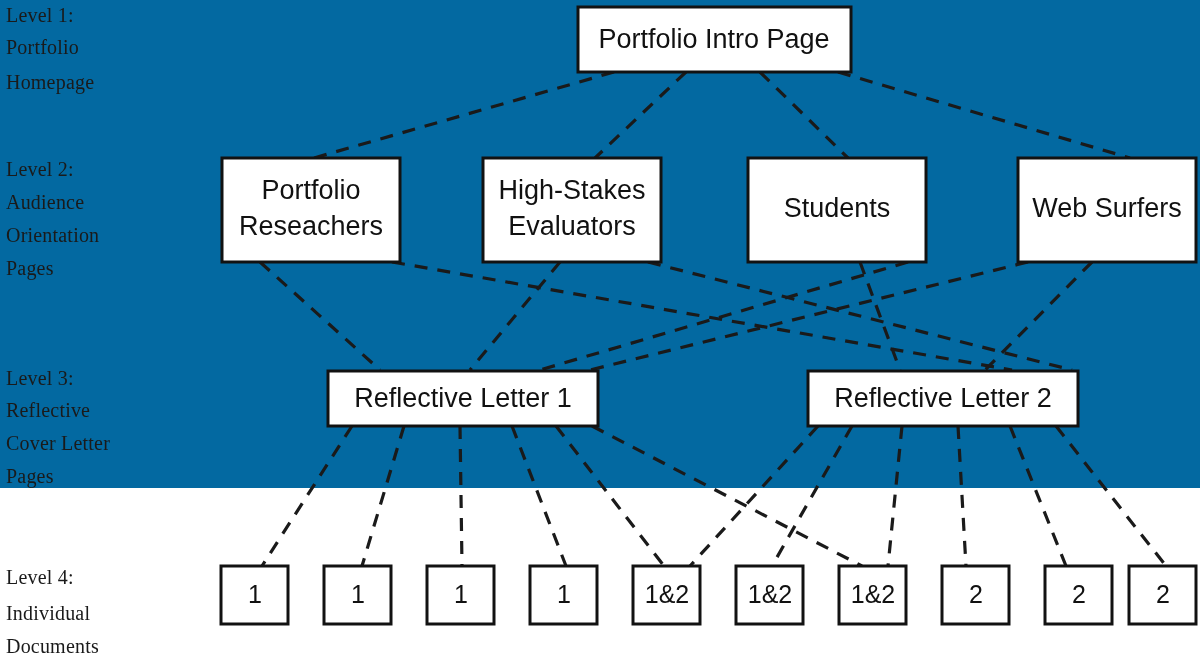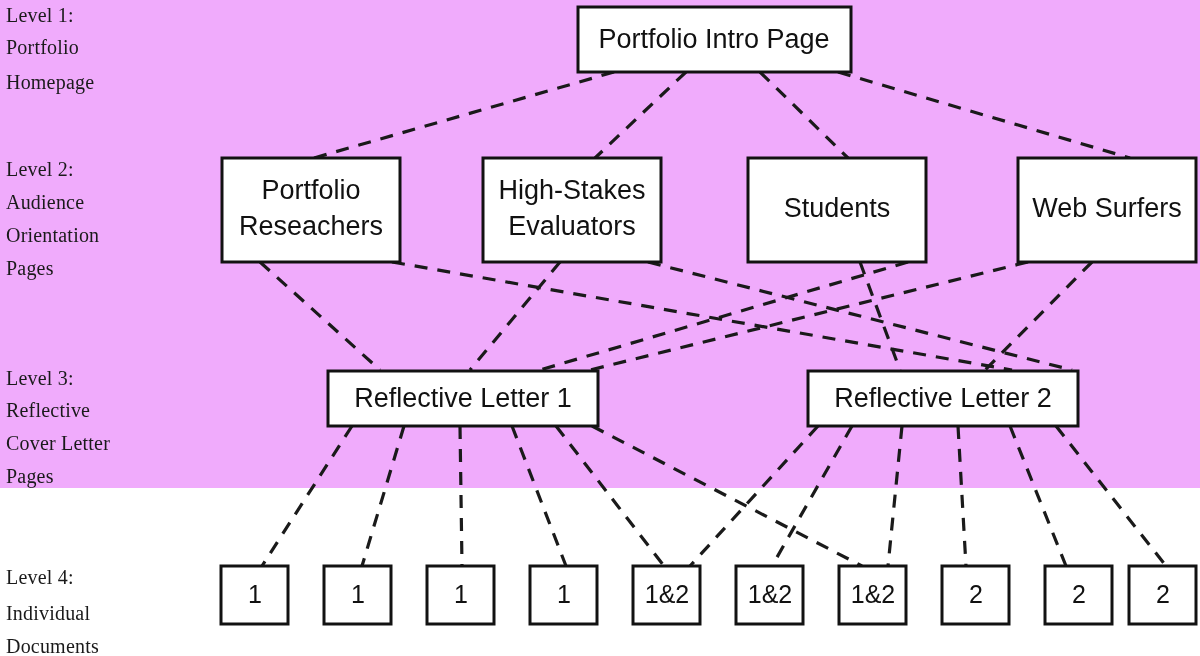--- a/index.html
+++ b/index.html
@@ -10,21 +10,21 @@
   body {
     width: 1200px;
     height: 656px;
     font-family: "Liberation Sans", sans-serif;
     overflow: hidden;
   }
   #diagram-root {
     position: relative;
     width: 1200px;
     height: 488px;
-    background: #f0abfc;
+    background: #0369a1;
   }
   svg.canvas {
     position: absolute;
     top: 0;
     left: 0;
     width: 1200px;
     height: 656px;
   }
   .level-label {
     font-family: "Liberation Serif", serif;

